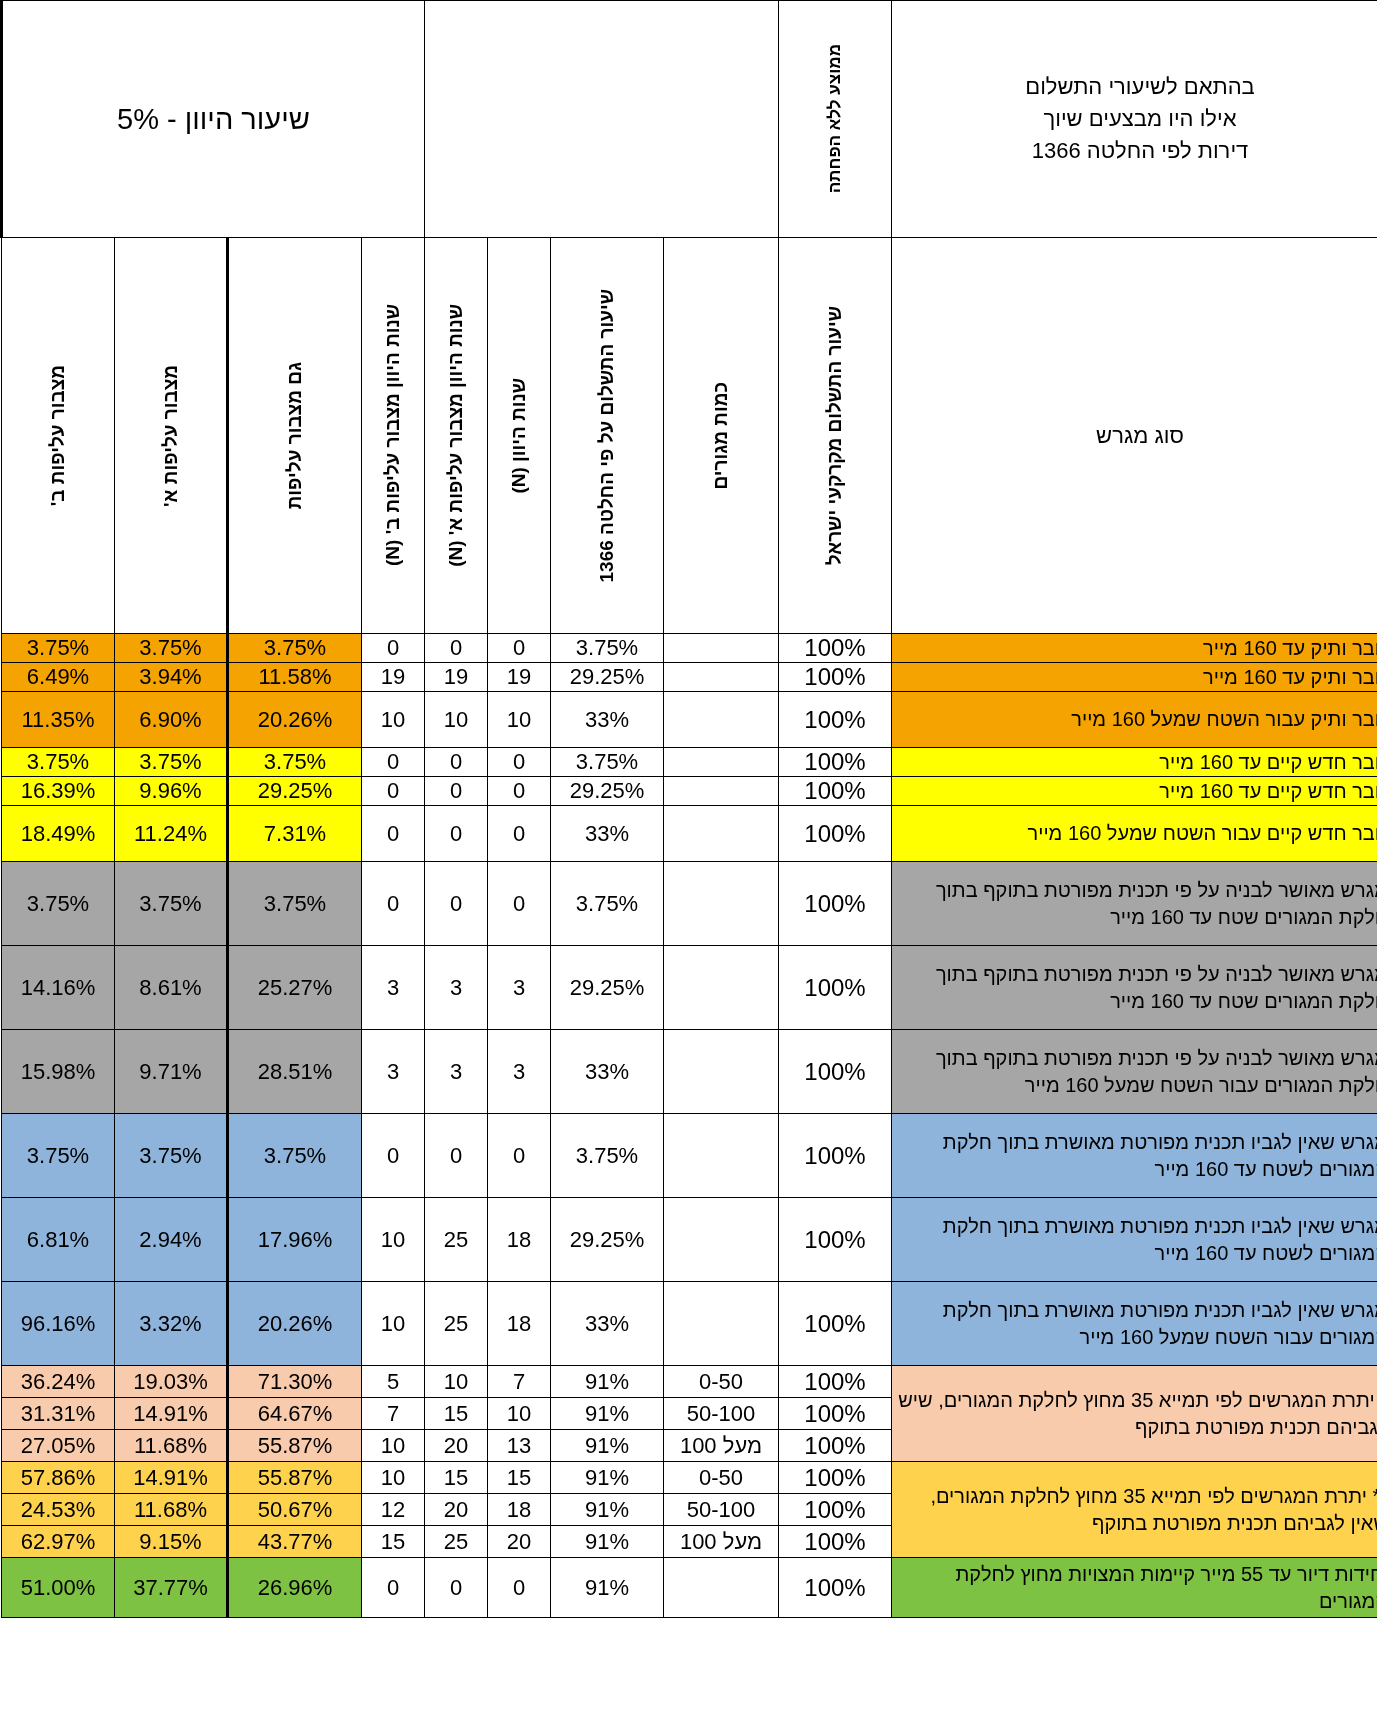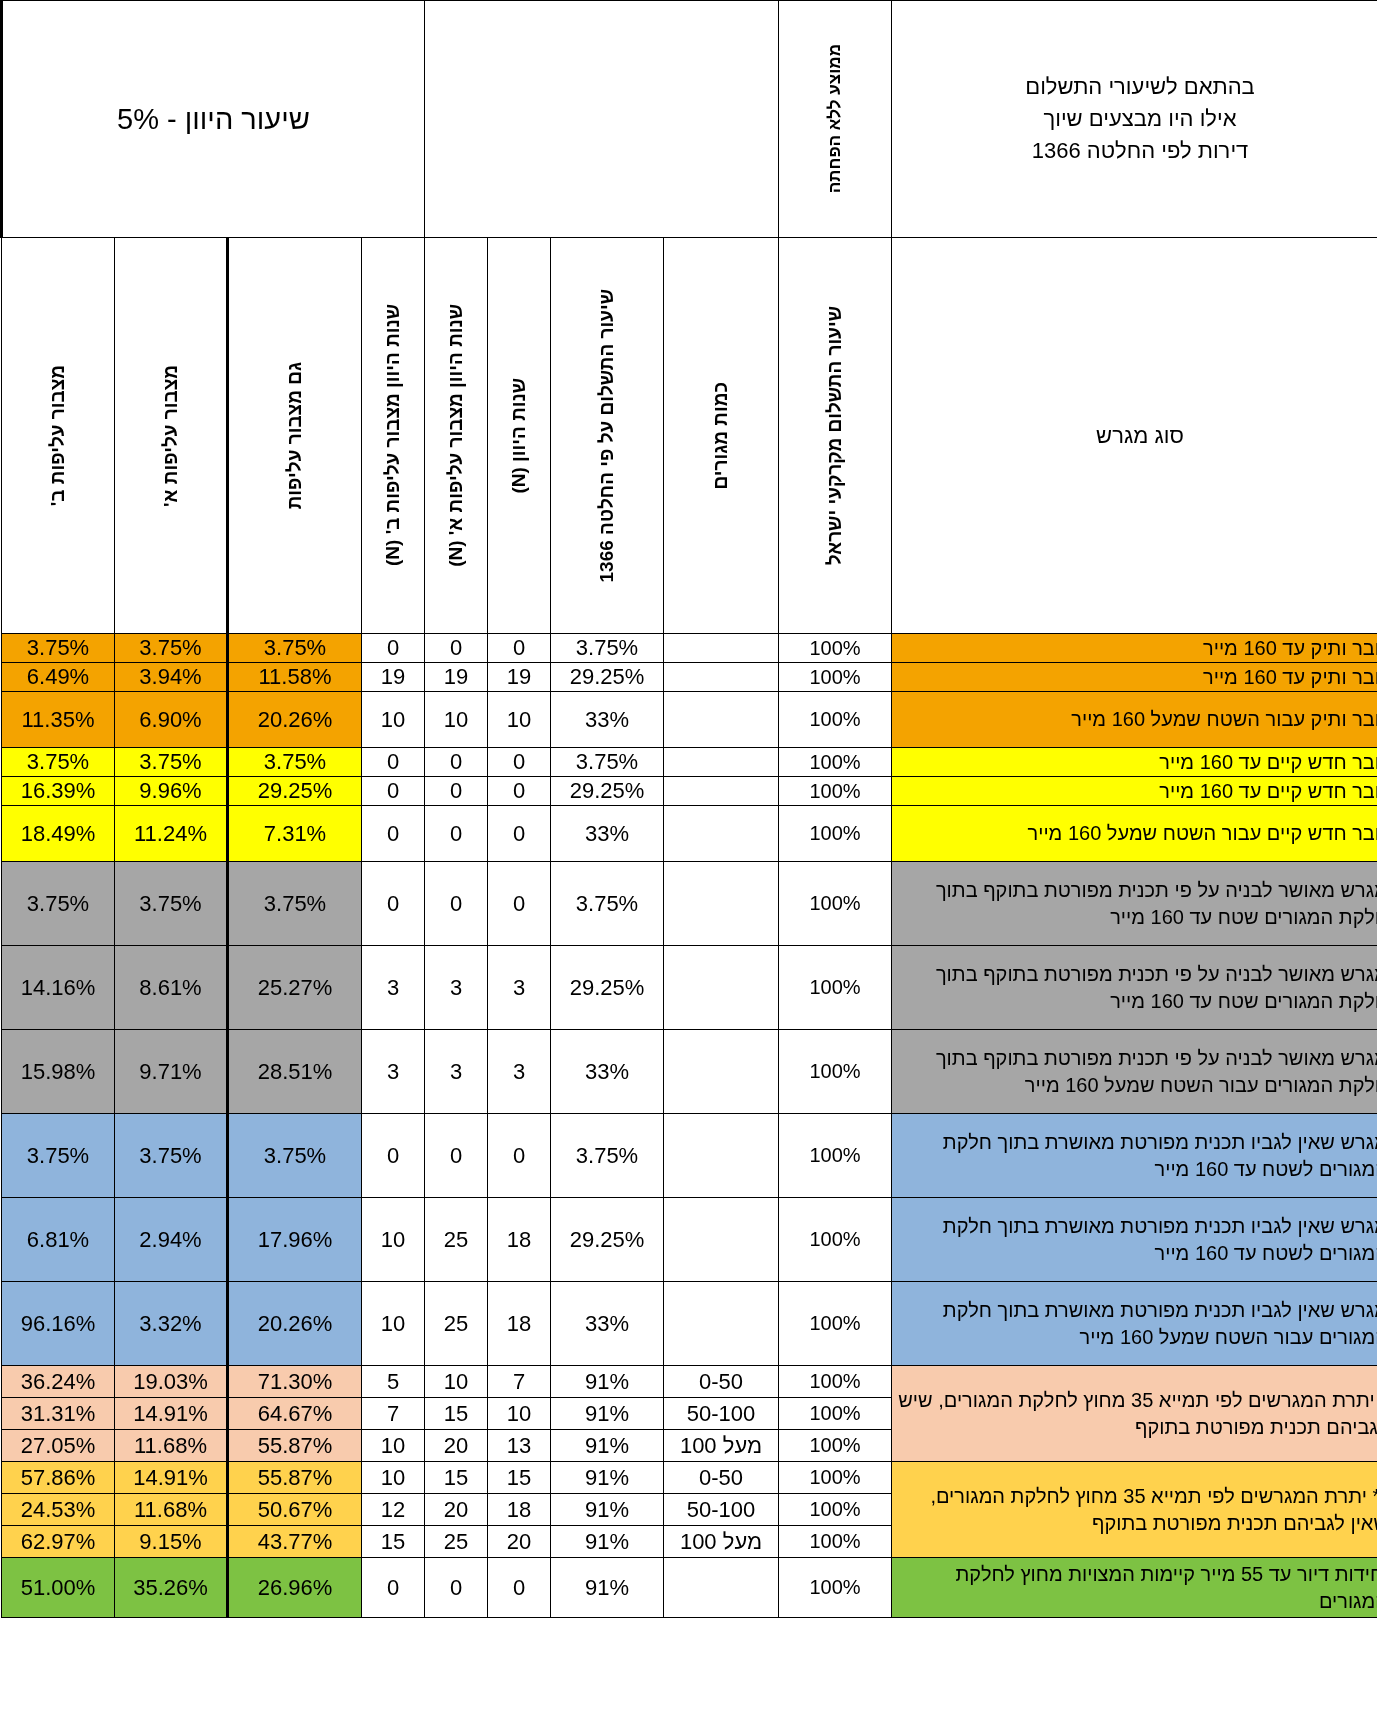--- a/index.html
+++ b/index.html
@@ -95,21 +95,21 @@
     font-size: 22px;
   }
   td.typecell {
     text-align: right;
     font-size: 20px;
     line-height: 1.32;
     padding: 3px 10px 3px 6px;
   }
   td.rmi {
     text-align: center;
-    font-size: 20px;
+    font-size: 24px;
     background: #ffffff;
     vertical-align: bottom;
     padding-bottom: 2px;
   }
   td.units {
     text-align: center;
     font-size: 22px;
     background: #ffffff;
   }
 
@@ -406,17 +406,17 @@
       </tr>
       <tr style="height: 60px;">
         <td class="typecell f-green">יחידות דיור עד 55 מייר קיימות המצויות מחוץ לחלקת המגורים</td>
         <td class="rmi">100%</td>
         <td class="units"></td>
         <td class="num">91%</td>
         <td class="num">0</td>
         <td class="num">0</td>
         <td class="num">0</td>
         <td class="pct f-green thickleft">26.96%</td>
-        <td class="pct f-green">35.26%</td>
+        <td class="pct f-green">37.77%</td>
         <td class="pct f-green">51.00%</td>
       </tr>
     </tbody>
 </table>
 
 </body></html>

